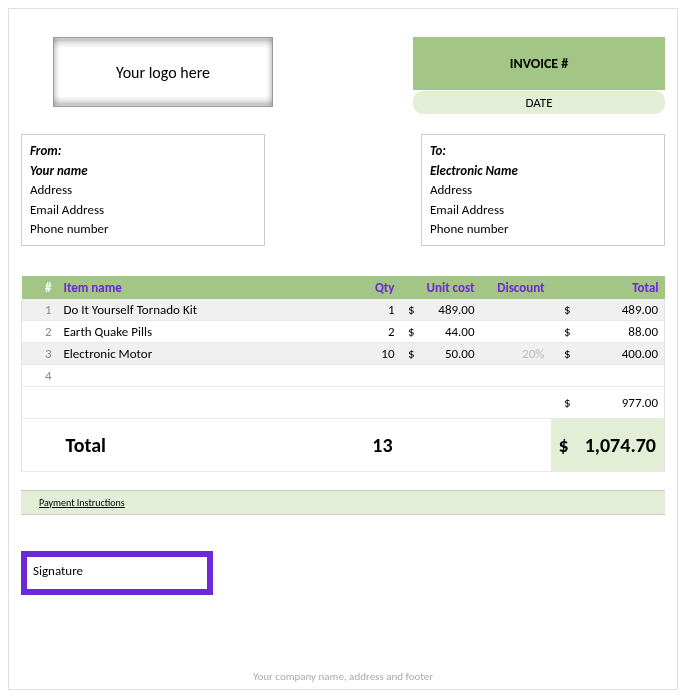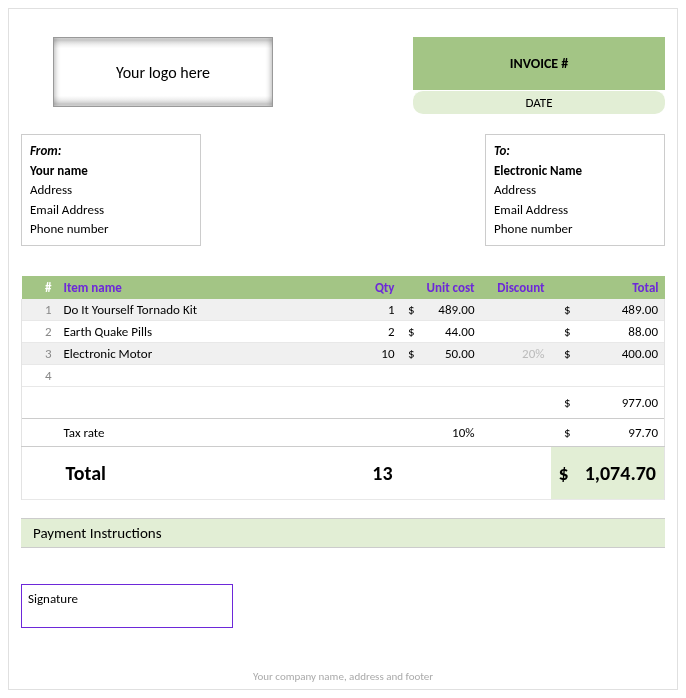--- a/index.html
+++ b/index.html
@@ -5,41 +5,41 @@
 * { box-sizing: border-box; margin: 0; padding: 0; }
 body { font-family: Calibri, Arial, sans-serif; background: #fff; width: 686px; height: 698px; padding: 8px; }
 .page { border: 1px solid #e0e0e0; height: 100%; padding: 10px 12px; position: relative; }
 .title-bar { background: #e2eed5; text-align: center; padding: 6px; font-weight: bold; font-size: 18px; }
 .top-row { display: flex; justify-content: space-between; margin-top: 18px; padding-left: 32px; }
 .logo-box { width: 220px; height: 70px; border: 1px solid #999; background: linear-gradient(to bottom,#fff,#ddd 3%,#fff 15%,#fff 85%,#ddd 97%,#fff); display: flex; align-items: center; justify-content: center; font-size: 16px; box-shadow: inset 0 0 6px rgba(0,0,0,0.4); }
 .inv-meta { width: 252px; }
 .inv-num { background: #a3c585; text-align: center; font-weight: bold; padding: 18px 0; font-size: 14px; }
 .inv-date { background: #e2eed5; text-align: center; padding: 4px; border-top: 1px solid #fff; font-size: 13px; border-radius: 10px; }
 .addr-row { display: flex; justify-content: space-between; margin-top: 20px; }
-.addr-box { width: 180px; border: 1px solid #ccc; padding: 6px 8px; font-size: 13px; line-height: 1.5; }
+.addr-box { width: 244px; border: 1px solid #ccc; padding: 6px 8px; font-size: 13px; line-height: 1.5; }
 .addr-box .label { font-style: italic; font-weight: bold; }
-.addr-box .name { font-weight: bold; }
+.addr-box .name { font-weight: bold; font-style: italic; }
 .items { margin-top: 30px; }
 table { width: 100%; border-collapse: collapse; font-size: 13px; }
 thead th { background: #a3c585; color: #6d28d9; font-weight: bold; text-align: left; padding: 4px 6px; }
 thead th.r { text-align: right; }
 tbody td { padding: 3px 6px; }
 tbody tr.odd td { background: #f0f0f0; }
 tbody tr.even td { background: #fff; }
 tbody tr td:first-child { border-left: 1px solid #e3e3e3; }
 tbody tr td:last-child { border-right: 1px solid #e3e3e3; }
 .r { text-align: right; }
 .c { text-align: center; }
 .dim { color: #bbb; }
 .subtotal-row td { padding: 8px 6px; }
 .tax-row td { border-top: 1px solid #ccc; border-bottom: 1px solid #ccc; padding: 6px; }
 .total-row td { padding: 14px 8px; font-size: 20px; font-weight: bold; }
 .total-row .amount { background: #e2eed5; }
-.pay-head { background: #e2eed5; padding: 5px 12px; font-size: 15px; border-top: 1px solid #ccc; border-bottom: 1px solid #ccc; }
-.sig-box { width: 212px; border: 1px solid #6d28d9; padding: 6px; margin-top: 36px; height: 44px; font-size: 13px; }
+.pay-head { background: #e2eed5; padding: 5px 18px; font-size: 10px; border-top: 1px solid #ccc; border-bottom: 1px solid #ccc; text-decoration: underline; }
+.sig-box { width: 192px; border: 6px solid #6d28d9; padding: 6px; margin-top: 36px; height: 44px; font-size: 13px; }
 .footer { position: absolute; bottom: 6px; left: 0; right: 0; text-align: center; font-size: 11px; color: #aaa; }
 .num-col { width: 36px; text-align: right; color: #888; }
 thead th.num-col { color: #fff; }
 tbody tr { border-bottom: 1px solid #e8e8e8; }
 </style>
 </head>
 <body>
 
 <div class="page">
 
@@ -121,29 +121,20 @@
             <td class="r" style="width:20px"></td>
             <td class="r" style="width:60px"></td>
           </tr>
         </tbody>
       <tbody>
         <tr class="subtotal-row">
           <td colspan="6"></td>
           <td class="r">$</td>
           <td class="r">977.00</td>
         </tr>
-        <tr class="tax-row">
-          <td></td>
-          <td>Tax rate</td>
-          <td></td>
-          <td colspan="2" class="r">10%</td>
-          <td></td>
-          <td class="r">$</td>
-          <td class="r">97.70</td>
-        </tr>
         <tr class="total-row">
           <td></td>
           <td>Total</td>
           <td class="r">13</td>
           <td></td>
             <td></td>
             <td></td>
           <td class="amount c">$</td>
           <td class="amount r">1,074.70</td>
         </tr>

